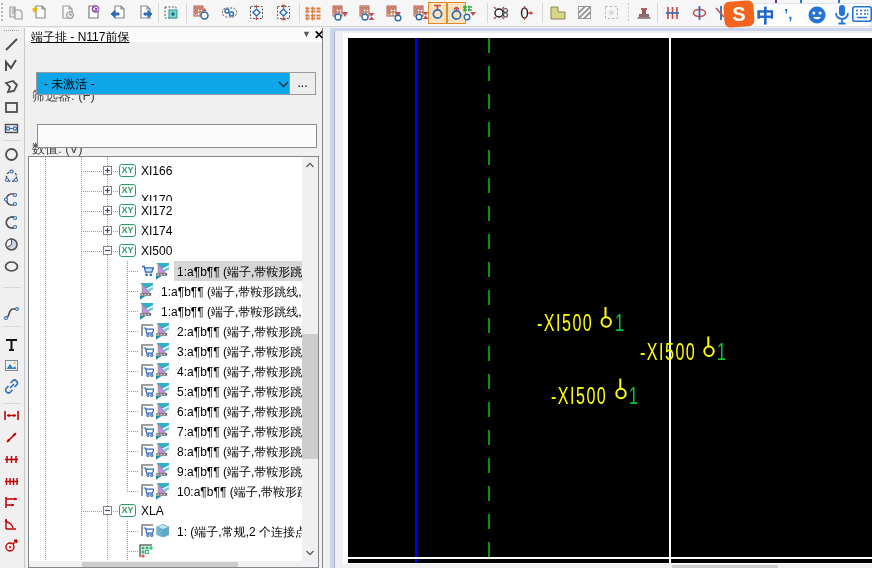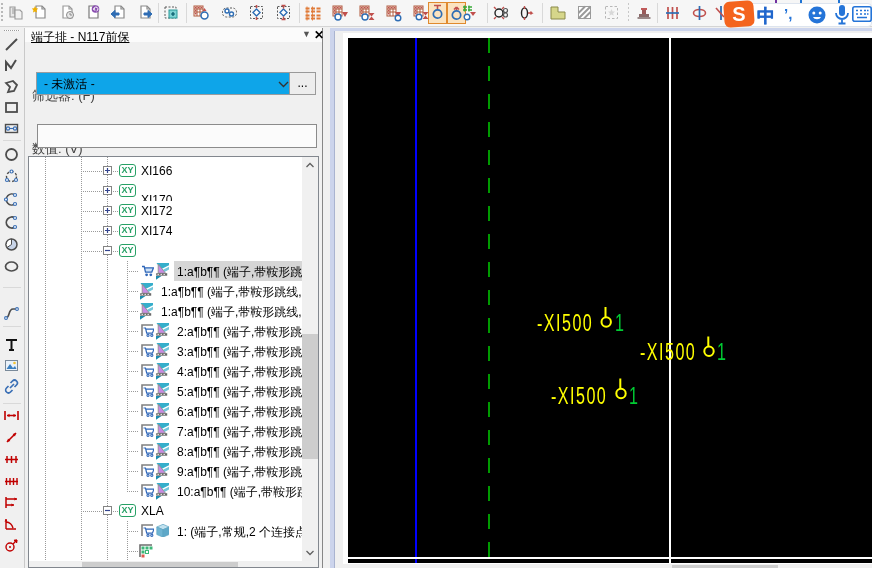--- a/index.html
+++ b/index.html
@@ -414,20 +414,23 @@
           <span style="position:absolute;left:112px;top:3px;">XI174</span>
         </div>
         <div class="hguide" style="left:52px;top:94px;width:22px;"></div>
         <div class="ebox" style="left:74px;top:89px;">
           <svg style="position:absolute;left:-1px;top:-1px;" width="9" height="9" viewBox="0 0 9 9">
             <path d="M2,4.5 h5" stroke="#33448e" stroke-width="1.2" fill="none"></path>
           </svg>
         </div>
         <div class="hguide" style="left:84px;top:94px;width:6px;"></div>
         <div class="xyico" style="left:90px;top:87px;">XY</div>
+        <div class="trow" style="top:84px;">
+          <span style="position:absolute;left:112px;top:3px;">XI500</span>
+        </div>
         <div class="hguide" style="left:98px;top:114px;width:12px;"></div>
         <div style="position:absolute;left:145px;top:104px;width:128px;height:20px;background:#d6d6d6;"></div>
         <svg style="position:absolute;left:112px;top:107px;" width="13" height="13" viewBox="0 0 13 13">
           <path d="M1,2.5 h2.2 l1.3,5.6 h6.3 l1.7,-4.3 h-8.6" fill="#cfe2f6" stroke="#2f66b8" stroke-width="1.3"></path>
           <circle cx="5.6" cy="10.8" r="1.4" fill="#2f66b8"></circle>
           <circle cx="9.8" cy="10.8" r="1.4" fill="#2f66b8"></circle>
         </svg>
         <svg style="position:absolute;left:126px;top:106px;" width="14" height="17" viewBox="0 0 14 17">
           <polygon points="1.5,0 14,0 14,2.2 6,6.2" fill="#35aecb"></polygon>
           <polygon points="14,3.8 14,6.6 9.5,9 8,6.8" fill="#74c6da"></polygon>

